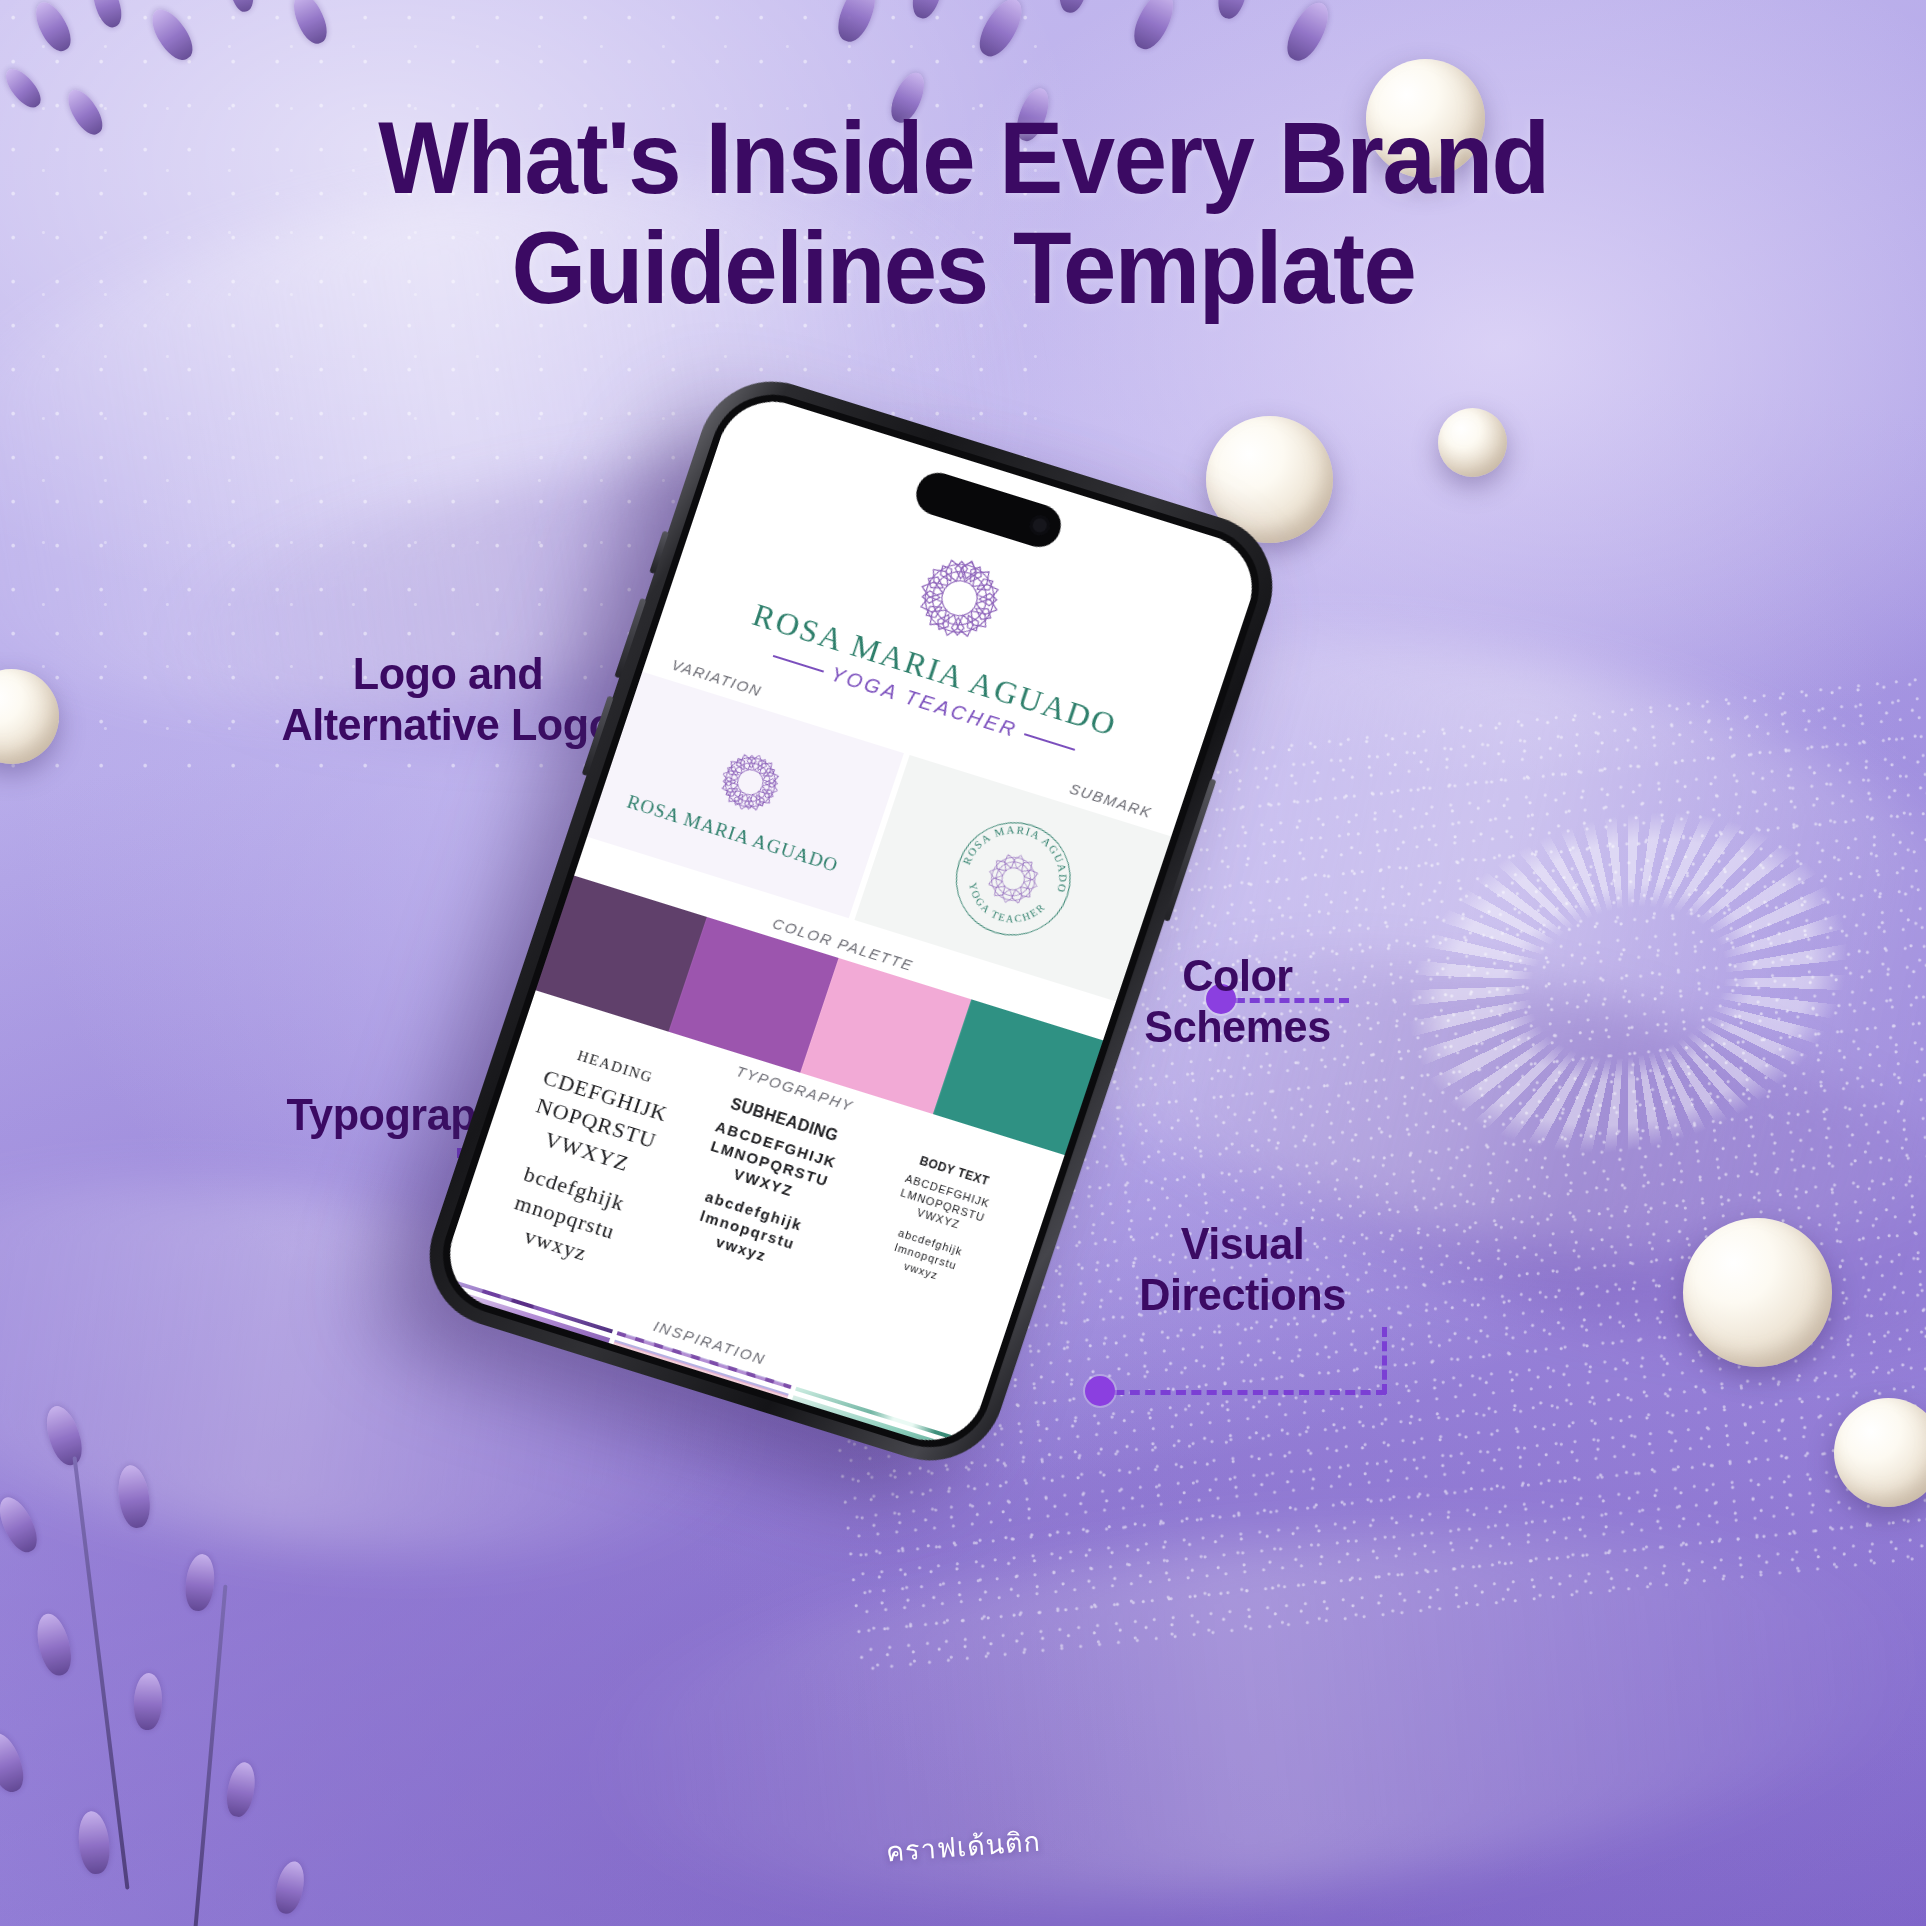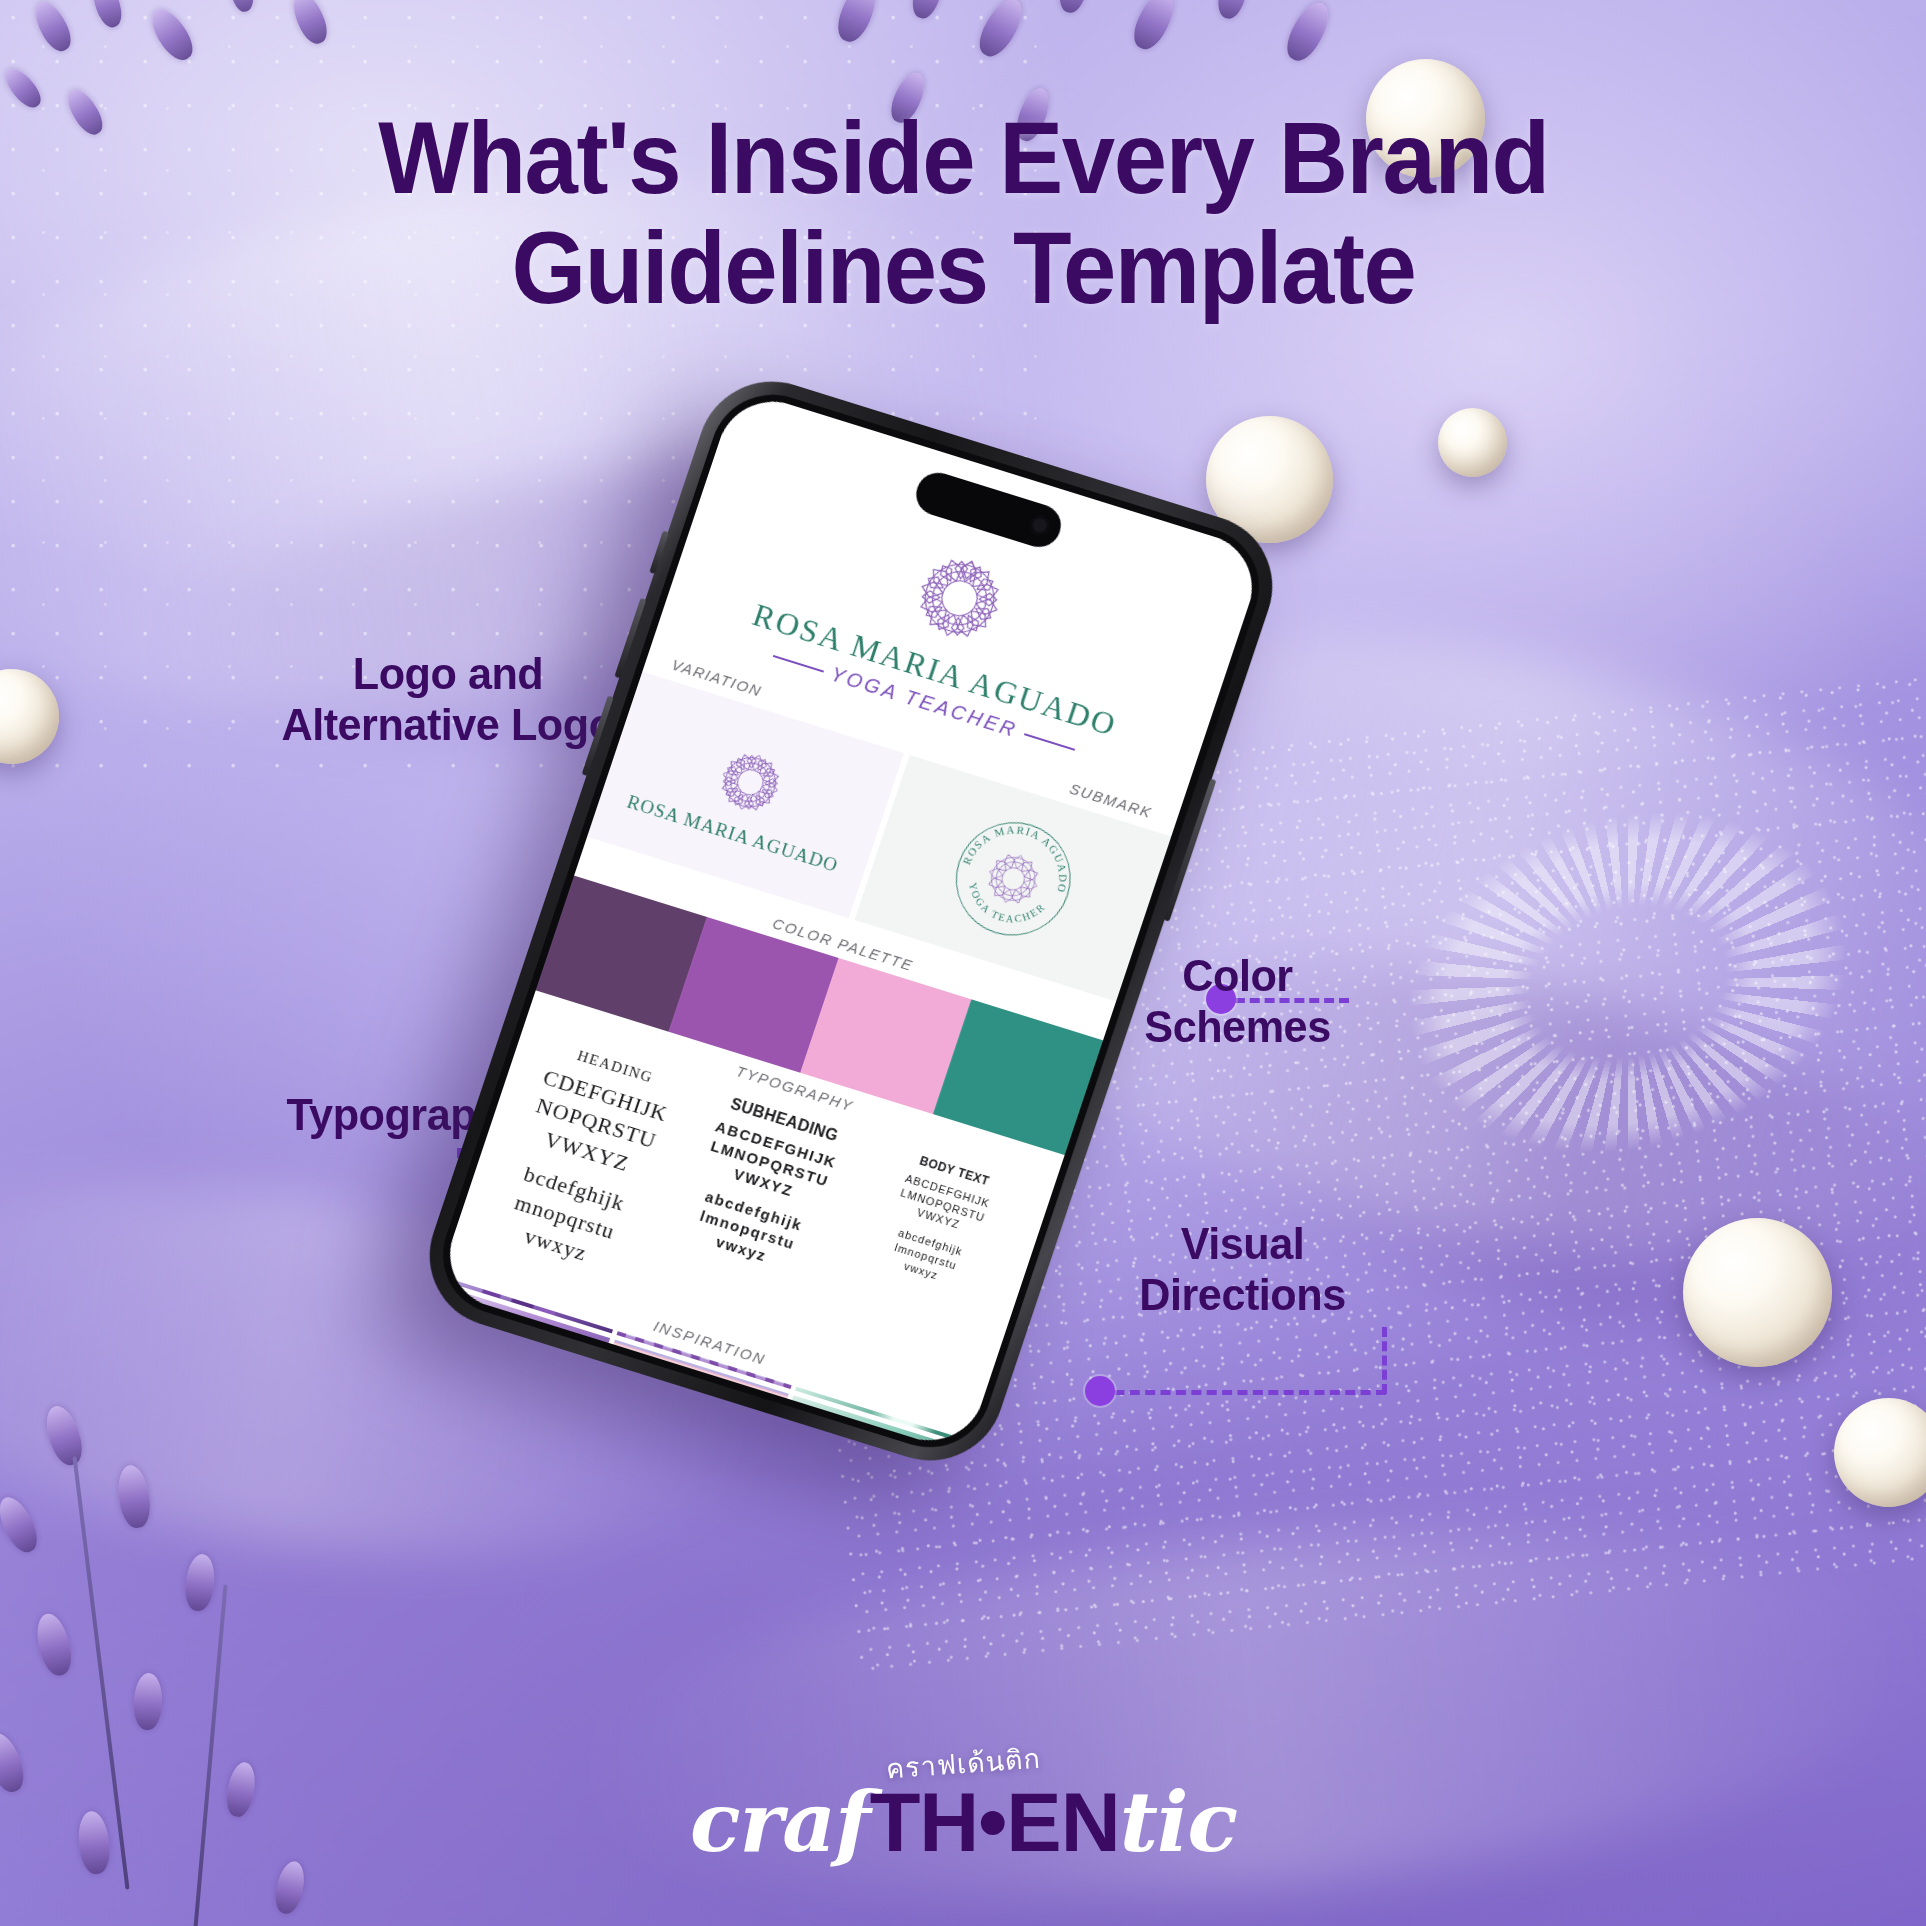--- a/index.html
+++ b/index.html
@@ -649,19 +649,16 @@
             </div>
 
           </div>
         </div>
       </div>
     </div>
   </div>
 
   <div class="wm">
     <div class="wm-thai">คราฟเด้นติก</div>
-    <div class="wm-main">
-      <span class="scr">craf</span><span class="blk">TH</span><span class="blk">•</span><span class="blk">EN</span><span class="scr">tic</span>
-    </div>
   </div>
 
 </div>
 
 
 </body></html>

